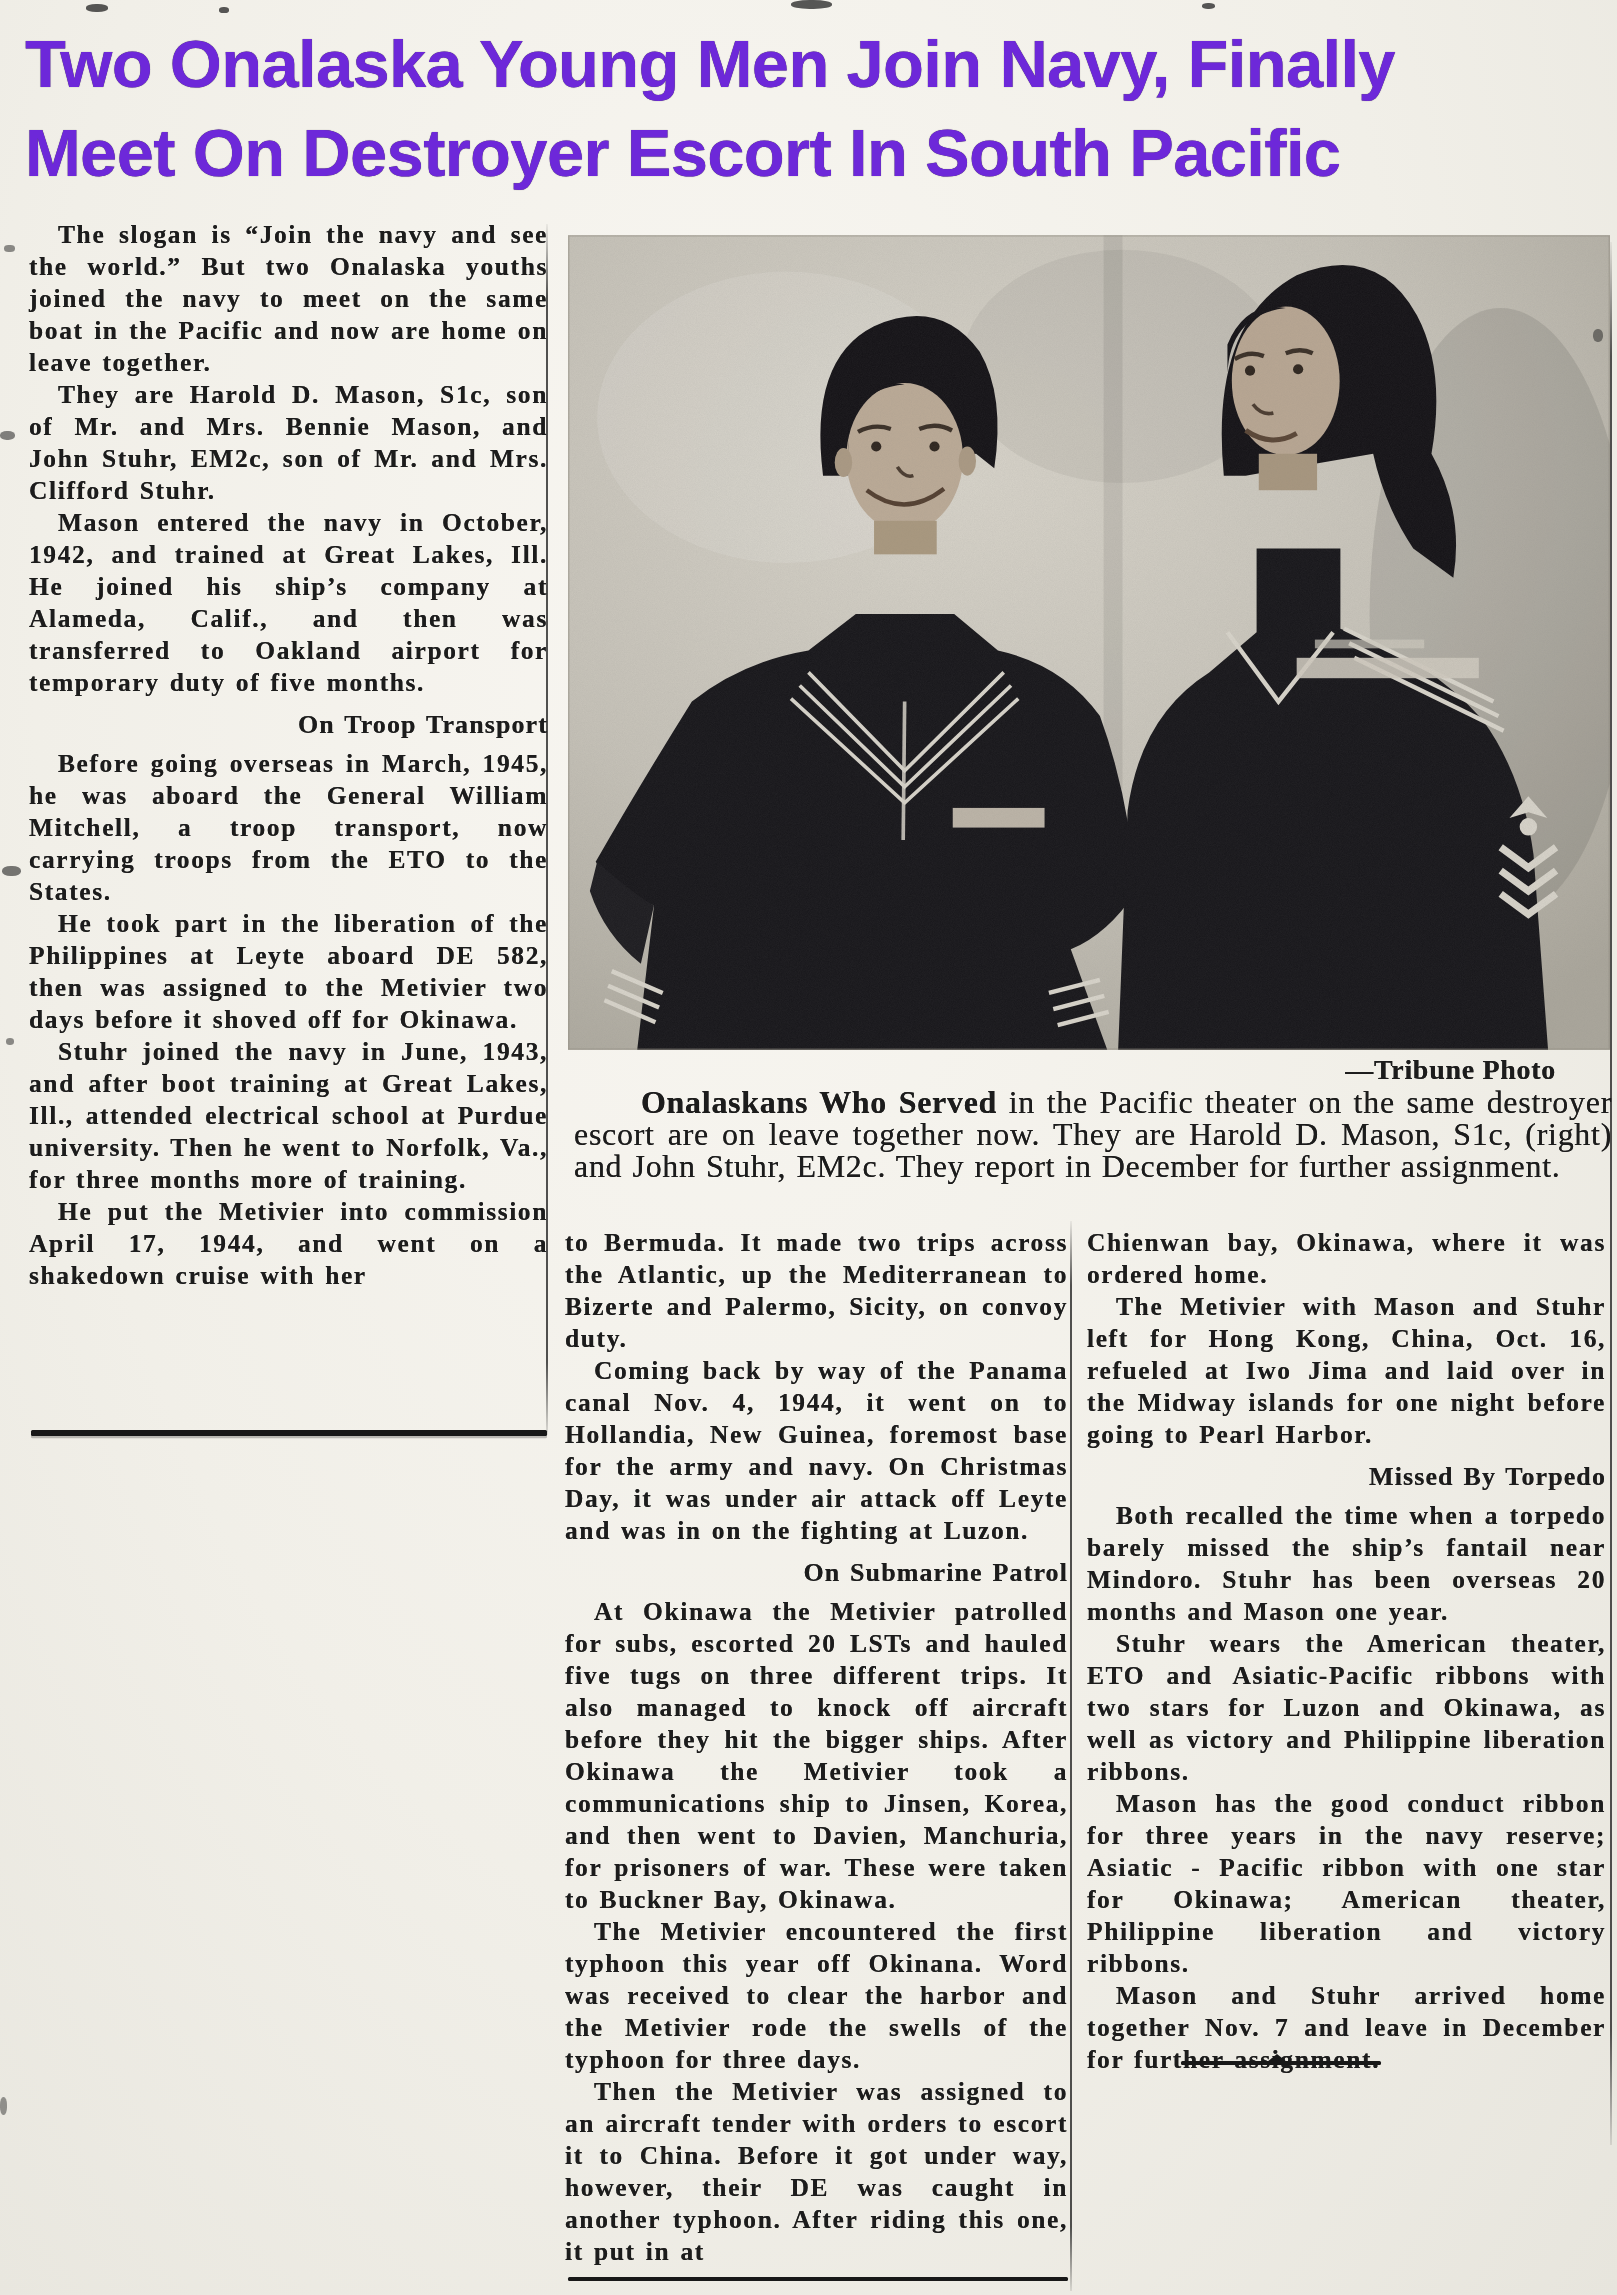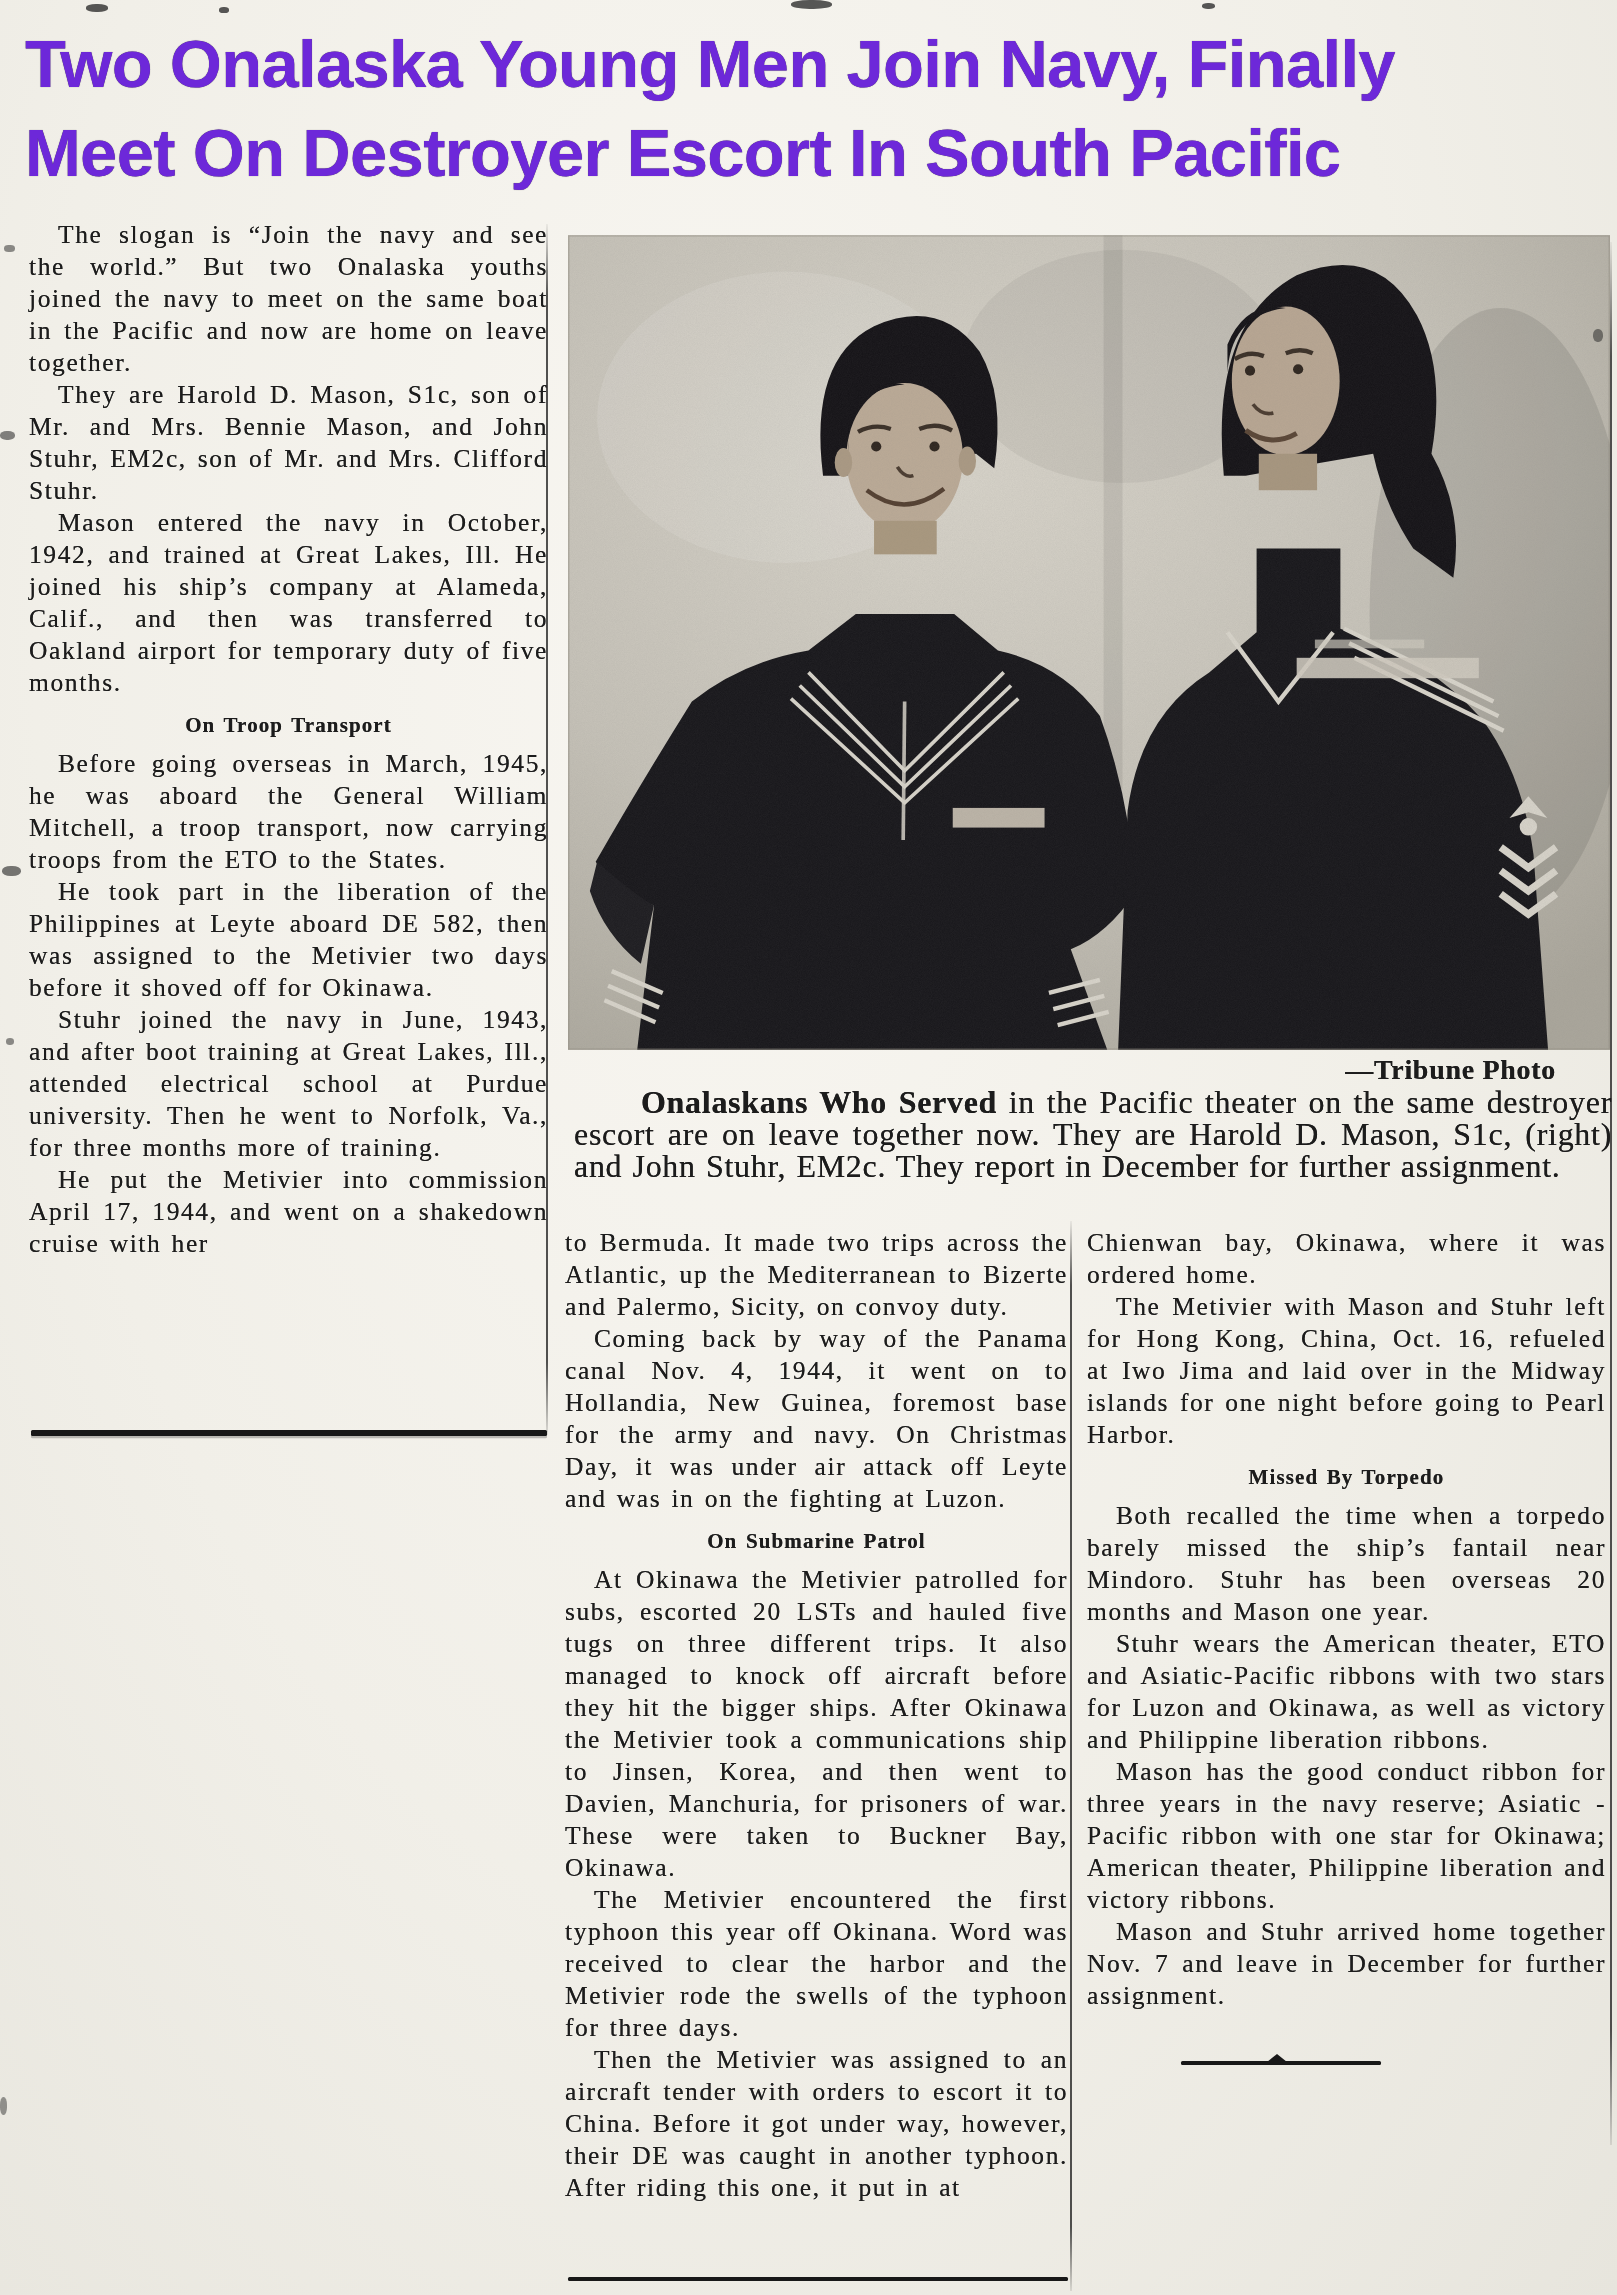--- a/index.html
+++ b/index.html
@@ -11,24 +11,24 @@
   .abs{position:absolute;}
   .headline{
     left:25px;top:19px;width:1574px;
     font-family:"Liberation Sans", sans-serif;font-weight:700;
     font-size:67px;line-height:89px;letter-spacing:-0.7px;color:#6d28d9;
     text-shadow:0 0 0.7px rgba(10,10,10,.8);white-space:nowrap;
   }
   .col{font-size:25.5px;line-height:32px;text-align:justify;
     letter-spacing:1.6px;word-spacing:2.2px;
     text-shadow:0 0 0.4px rgba(20,20,20,.75);}
-  .col p{margin:0;}
+  .col p{margin:0;font-weight:bold;}
   .col p.ind{text-indent:29px;}
-  .subhead{font-weight:700;font-size:21px;margin:10.2px 0 7.3px 0 !important;
-    text-align:center;letter-spacing:1.1px;}
+  .subhead{font-weight:700;font-size:26px;margin:10.2px 0 7.3px 0 !important;
+    text-align:right;letter-spacing:1.1px;}
   .col-left{left:29px;top:219px;width:519px;}
   .col-mid{left:565px;top:1227px;width:503px;}
   .col-right{left:1087px;top:1227px;width:519px;}
   .photo-wrap{left:568px;top:235px;width:1042px;height:815px;}
   .credit{left:568px;top:1054px;width:988px;text-align:right;
     font-weight:700;font-size:28px;letter-spacing:0.7px;
     text-shadow:0 0 0.4px rgba(20,20,20,.8);}
   .caption{left:574px;top:1086px;width:1038px;font-size:32px;line-height:32px;
     text-align:justify;letter-spacing:0.7px;word-spacing:1.5px;text-indent:67px;
     text-shadow:0 0 0.5px rgba(15,15,15,.85);}

